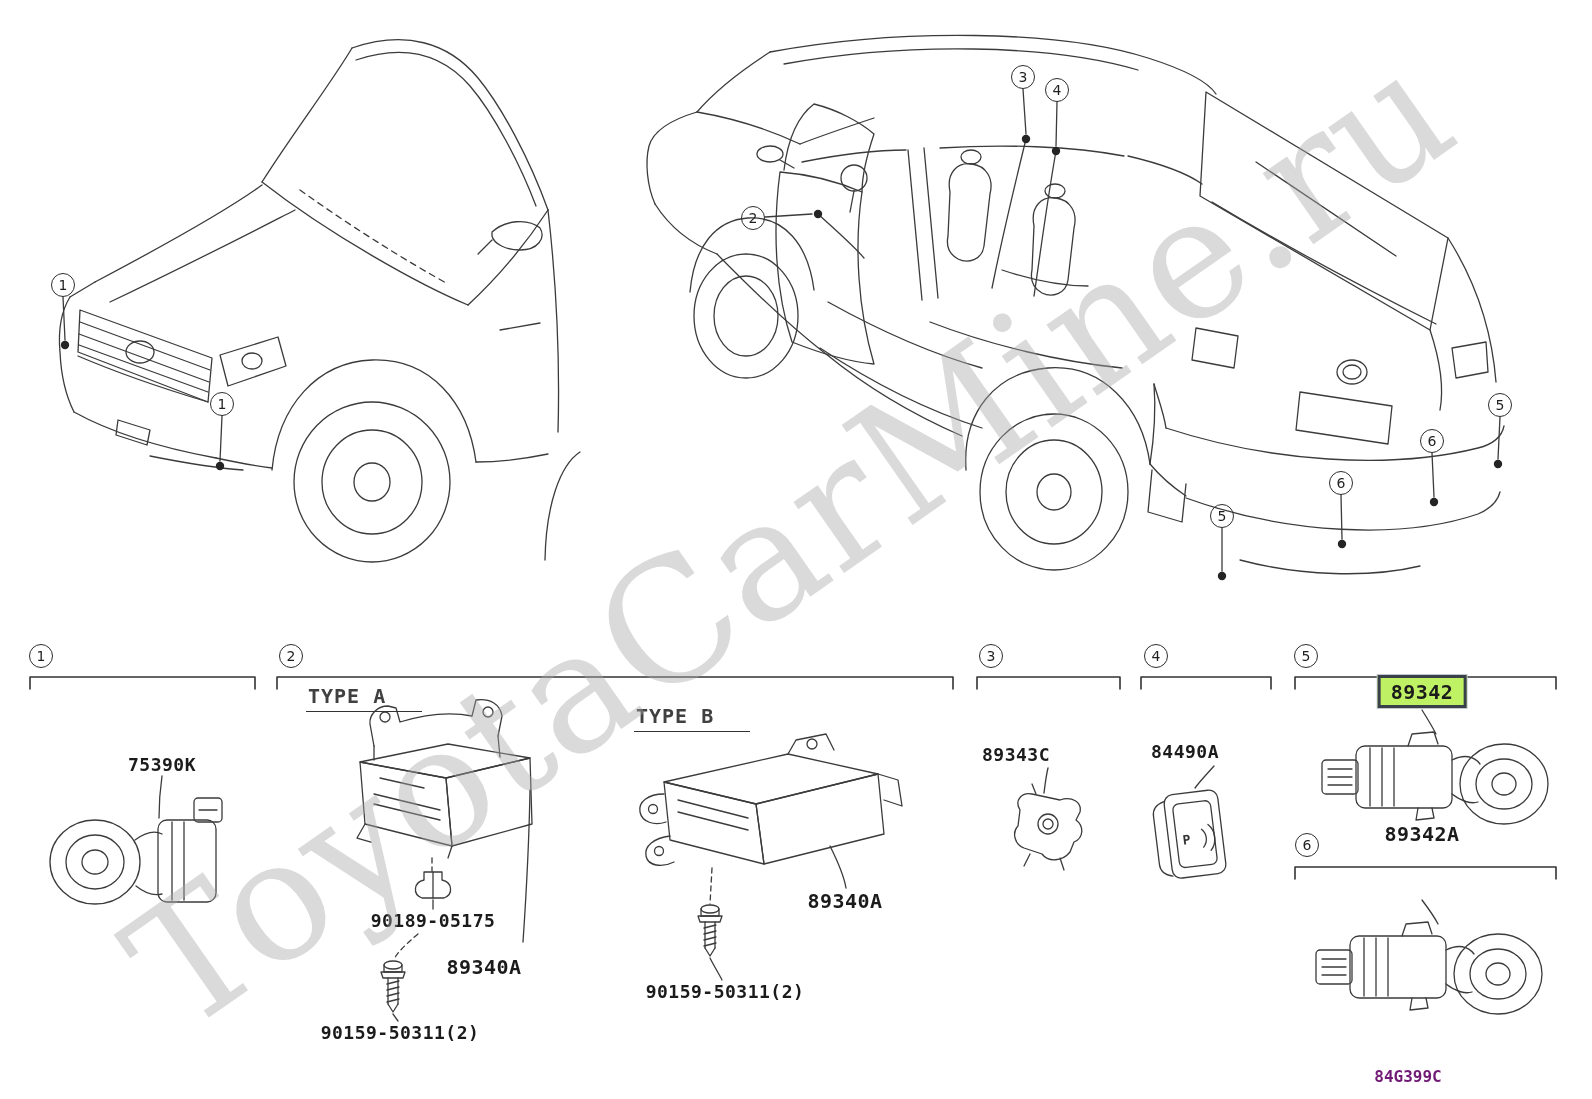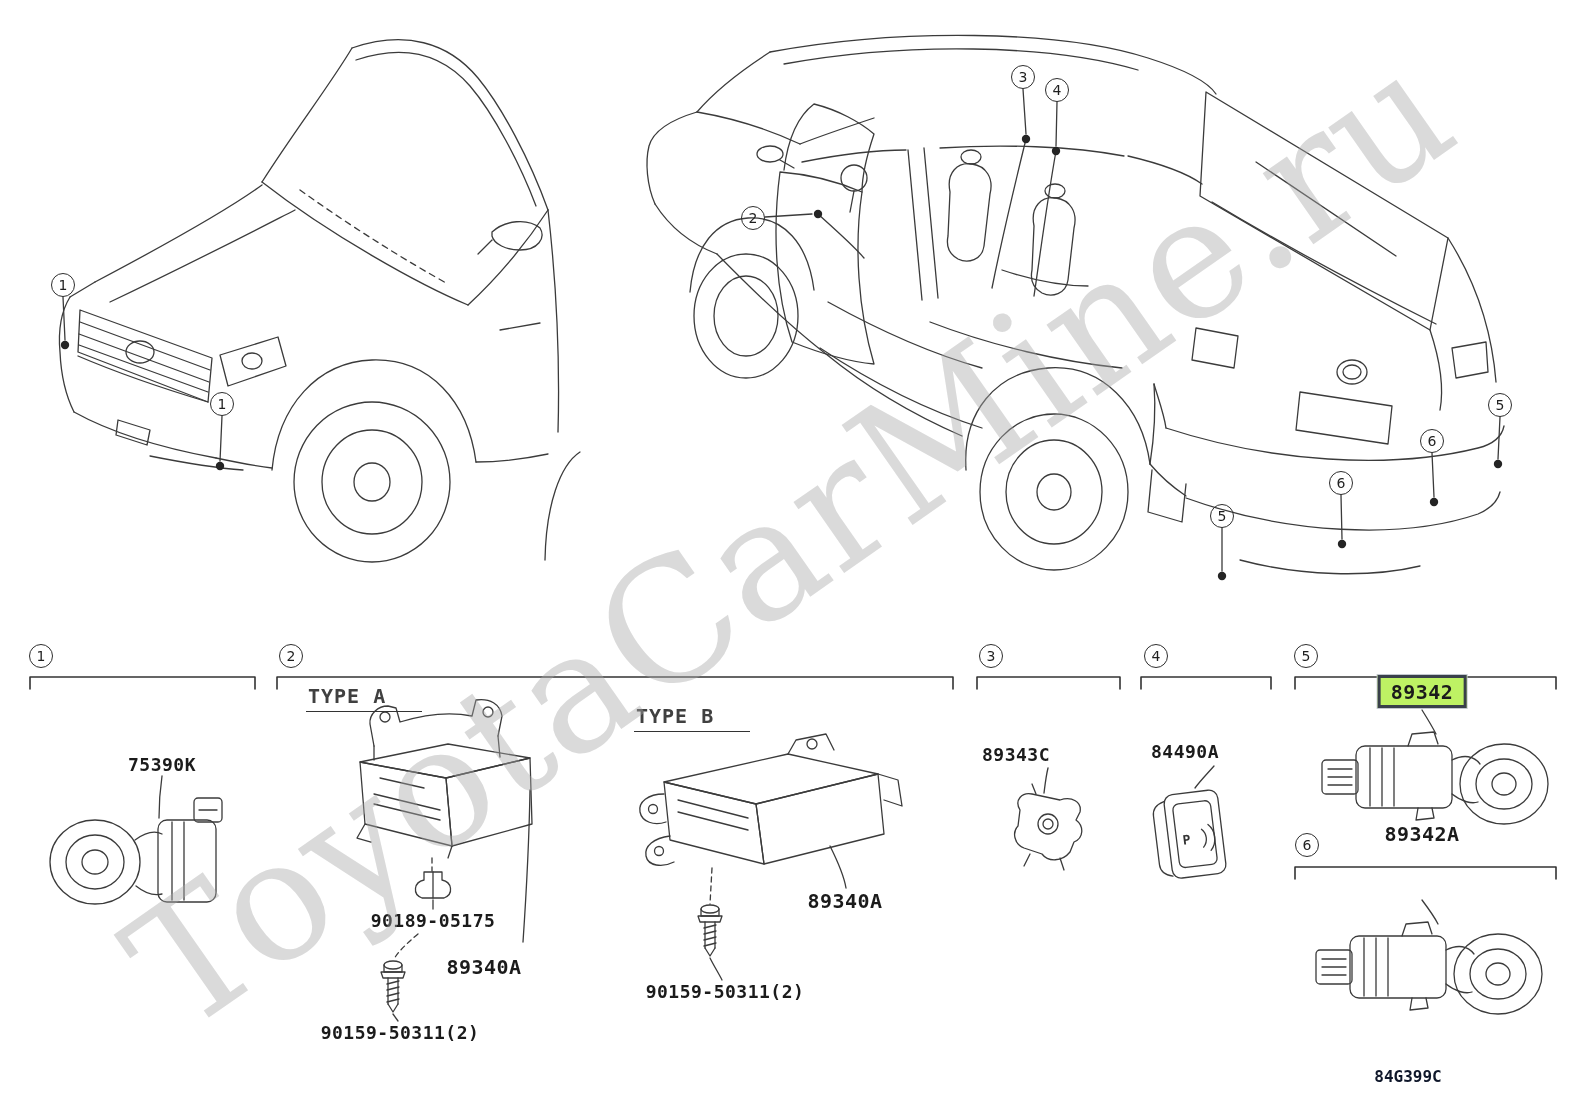--- a/index.html
+++ b/index.html
@@ -8,21 +8,21 @@
   .art{position:absolute;left:0;top:0;z-index:1;}
   .co{position:absolute;width:24px;height:24px;border:1.5px solid #2e2e2e;border-radius:50%;
       display:flex;align-items:center;justify-content:center;font-size:14px;color:#1f1f1f;
       background:transparent;z-index:2;font-family:"DejaVu Sans","Liberation Sans",sans-serif;box-sizing:border-box;}
   .pn{position:absolute;transform:translateX(-50%);font-size:18px;font-weight:bold;color:#1b1b1b;
       z-index:2;white-space:nowrap;letter-spacing:.5px;}
   .pn.em{font-size:20px;}
   .pn.boxed{border:3px solid #39404a;padding:2px 10px 1px;background:#bef264;box-shadow:0 0 0 1px #c3c8cf;}
   .tl{position:absolute;font-size:20px;font-weight:bold;color:#404040;z-index:2;
       border-bottom:1.6px solid #333;padding:0 36px 3px 2px;letter-spacing:1px;white-space:nowrap;}
-  .code{position:absolute;transform:translateX(-50%);font-size:16px;font-weight:bold;color:#0f172a;z-index:2;}
+  .code{position:absolute;transform:translateX(-50%);font-size:16px;font-weight:bold;color:#701a75;z-index:2;}
   .wm{position:absolute;left:790px;top:540px;transform:translate(-50%,-50%) rotate(-35deg);
       font-family:"DejaVu Serif","Liberation Serif",serif;font-size:168px;color:#a8a8a8;opacity:.42;
       white-space:nowrap;z-index:3;pointer-events:none;letter-spacing:1px;}
 </style>
 </head>
 <body>
 
 <div class="canvas">
 
   <svg class="art" width="1592" height="1099" viewBox="0 0 1592 1099" fill="none" stroke="#3b3b3b" stroke-width="1.3" stroke-linecap="round" stroke-linejoin="round">

